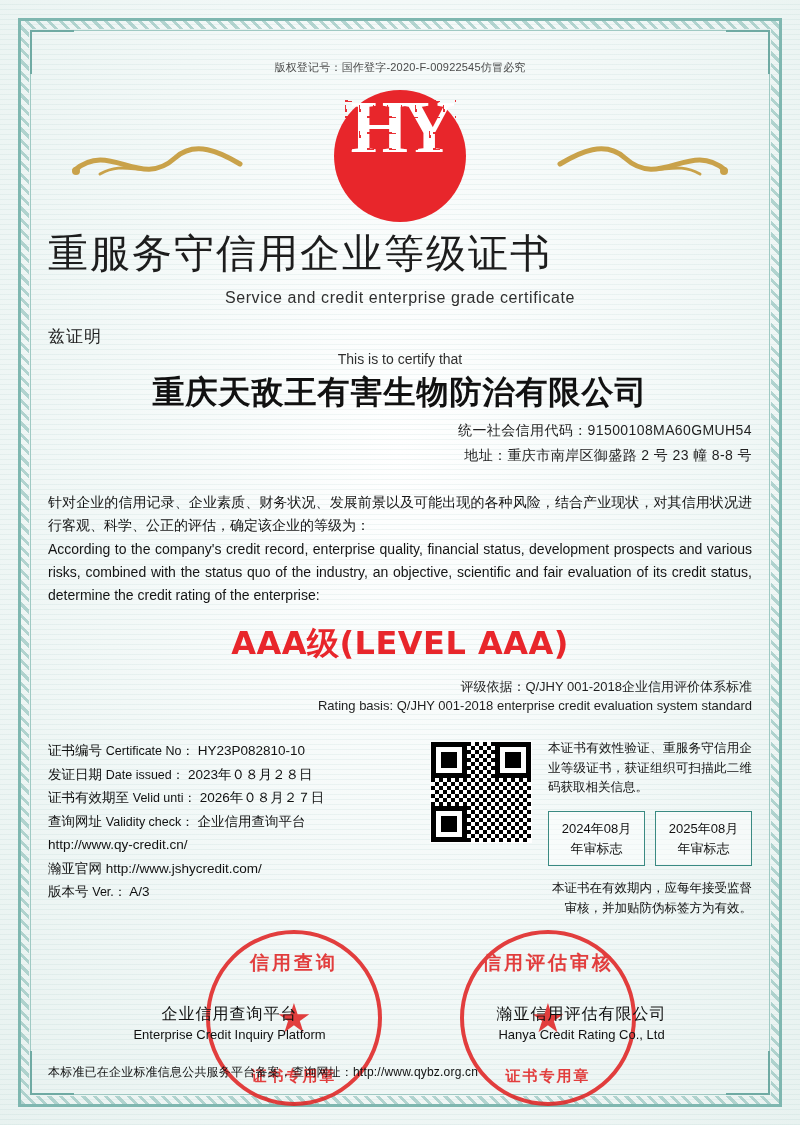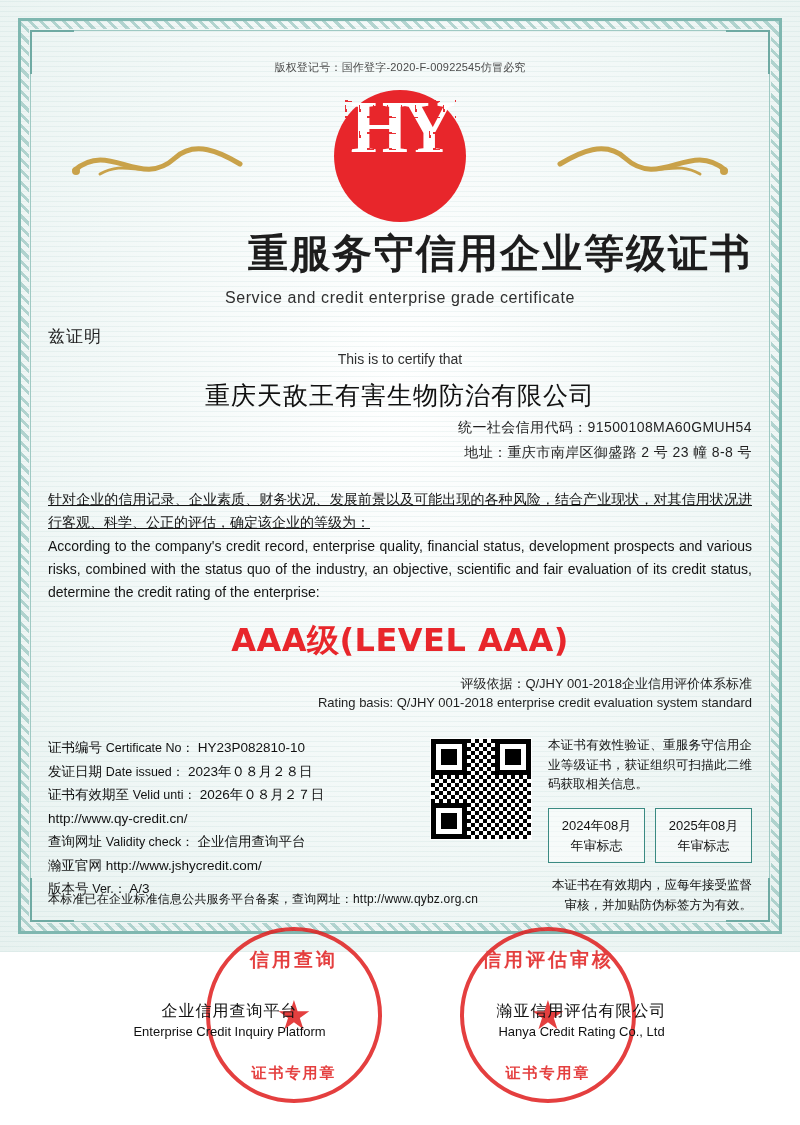--- a/index.html
+++ b/index.html
@@ -10,21 +10,21 @@
   body {
     width: 800px;
     height: 1125px;
     font-family: "Liberation Sans", sans-serif;
     overflow: hidden;
   }
 
   .certificate {
     position: relative;
     width: 800px;
-    height: 952px;
+    height: 1125px;
     background:
       repeating-linear-gradient(0deg, rgba(120,175,170,0.10) 0px, rgba(120,175,170,0.10) 1px, rgba(255,255,255,0) 1px, rgba(255,255,255,0) 5px),
       radial-gradient(ellipse at 50% 40%, #ffffff 0%, #f2f8f7 55%, #e8f2f0 100%);
     box-sizing: border-box;
   }
 
   
   .frame-outer {
     position: absolute;
     left: 18px; top: 18px; right: 18px; bottom: 18px;
@@ -130,24 +130,24 @@
     top: 46px;
     width: 190px;
     height: 60px;
     overflow: hidden;
   }
   .flourish.left { left: 22px; }
   .flourish.right { right: 22px; transform: scaleX(-1); }
 
   h1.title-cn {
     margin: 6px 0 0 0;
-    text-align: right;
+    text-align: left;
     font-family: "DejaVu Sans", sans-serif;
     font-size: 40px;
-    font-weight: bold;
+    font-weight: normal;
     color: #1d1d1d;
     letter-spacing: 2px;
   }
   .title-en {
     text-align: center;
     font-size: 16px;
     color: #2f2f2f;
     margin-top: 8px;
     letter-spacing: 0.6px;
   }
@@ -159,45 +159,44 @@
   }
   .certify-en {
     text-align: center;
     font-size: 14px;
     color: #2f2f2f;
     margin-top: 3px;
   }
   .company-name {
     text-align: center;
     font-family: "DejaVu Sans", sans-serif;
-    font-size: 25px;
-    font-weight: normal;
+    font-size: 32px;
+    font-weight: bold;
     color: #111111;
-    margin-top: 12px;
+    margin-top: 4px;
     letter-spacing: 1px;
   }
   .credit-code, .address {
     text-align: right;
     font-size: 14px;
     color: #1f1f1f;
     margin-top: 7px;
     letter-spacing: 0.4px;
   }
 
   .paragraph {
     margin-top: 26px;
     font-size: 14px;
     line-height: 1.62;
     color: #141414;
     text-align: justify;
   }
   .paragraph .cn {
     display: block;
     text-indent: 0;
-    text-decoration: underline;
   }
   .paragraph .en {
     display: block;
     margin-top: 2px;
   }
 
   .level {
     text-align: center;
     margin-top: 16px;
     font-family: "DejaVu Sans", sans-serif;
@@ -431,26 +430,26 @@
           <span>发证日期</span>
           <span class="label-en">Date issued：</span>
           <span class="value">2023年０８月２８日</span>
         </div>
         <div class="row">
           <span>证书有效期至</span>
           <span class="label-en">Velid unti：</span>
           <span class="value">2026年０８月２７日</span>
         </div>
         <div class="row">
-          <span>http://www.qy-credit.cn/</span>
-        </div>
-        <div class="row">
           <span>查询网址</span>
           <span class="label-en">Validity check：</span>
           <span class="value">企业信用查询平台</span>
+        </div>
+        <div class="row">
+          <span>http://www.qy-credit.cn/</span>
         </div>
         <div class="row">
           <span>瀚亚官网</span>
           <span>http://www.jshycredit.com/</span>
         </div>
         <div class="row">
           <span>版本号</span>
           <span class="label-en">Ver.：</span>
           <span class="value">A/3</span>
         </div>

